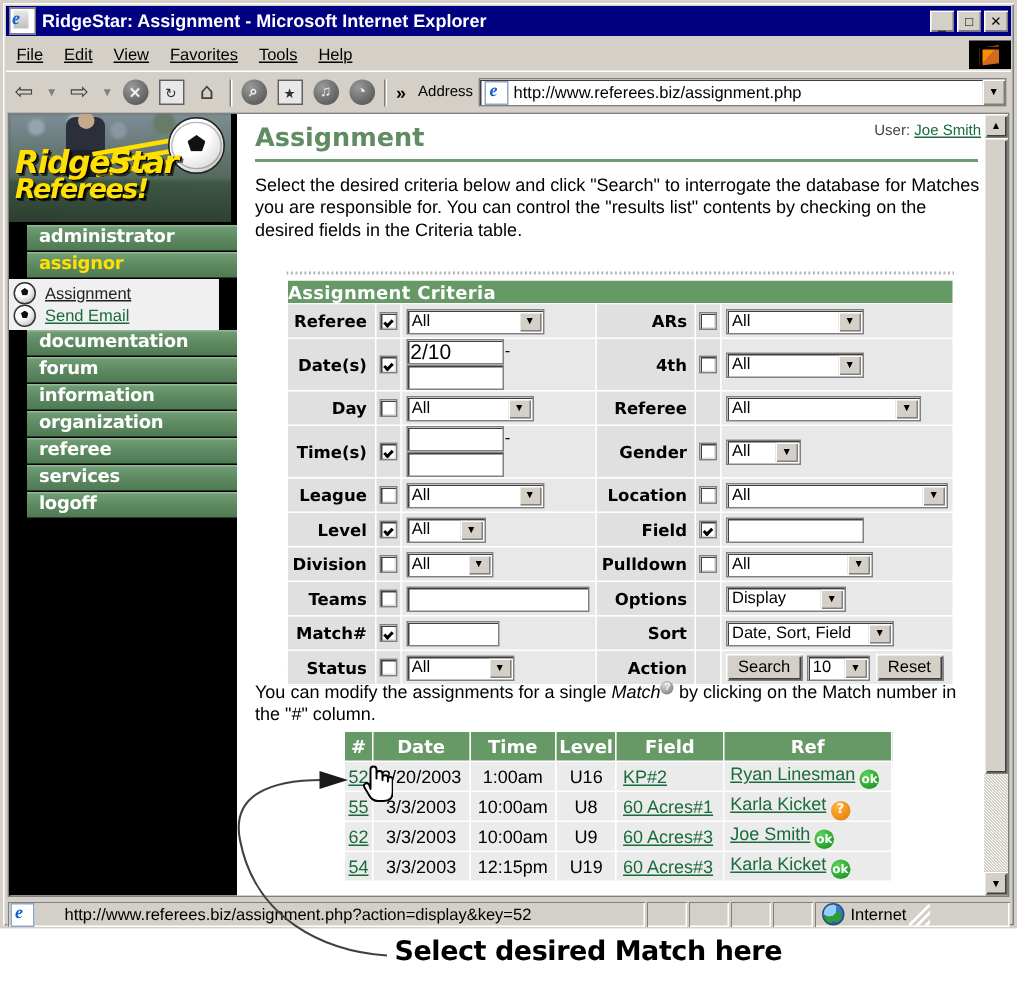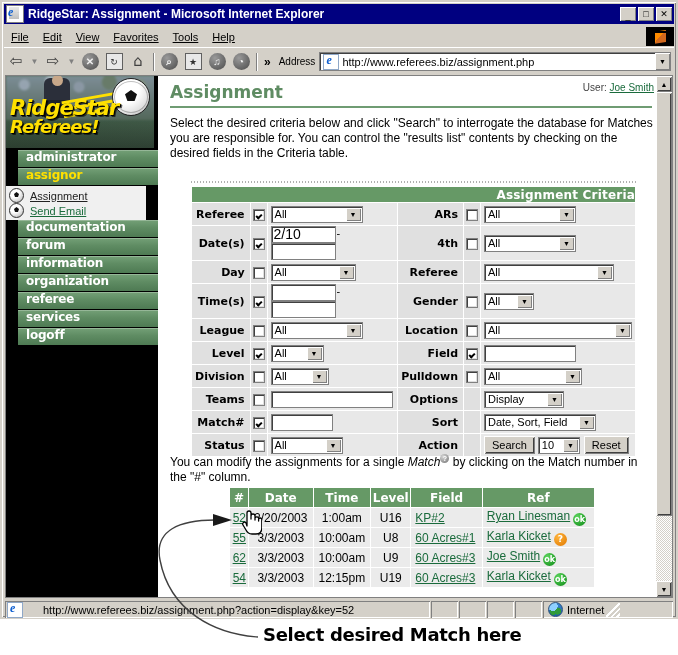--- a/index.html
+++ b/index.html
@@ -245,21 +245,21 @@
     background-size:3px 2px;
   }
   
   #criteria{
     position:absolute;left:33px;top:110px;width:445px;
     border-collapse:collapse;font-size:11px;
   }
   #criteria td{padding:0;border:1px solid #ffffff;}
   #criteria .cap{
     background:#669966;color:#ffffff;font-weight:bold;font-size:12px;
-    text-align:right;height:15px;letter-spacing:.2px;
+    text-align:left;height:15px;letter-spacing:.2px;
     font-family:"DejaVu Sans",sans-serif;
   }
   .lbl-cell{
     background:#e0e0e0;color:#000;font-weight:bold;text-align:right;
     padding:0 5px 0 3px !important;height:22px;white-space:nowrap;
     font-family:"DejaVu Sans",sans-serif;font-size:11px;
   }
   .chk-cell{background:#e0e0e0;width:16px;text-align:center;}
   .fld-cell{background:#e8e8e8;padding:0 3px !important;}
   .cbox{
@@ -314,21 +314,21 @@
     position:absolute;left:71px;top:411px;width:366px;border-collapse:collapse;font-size:12px;
   }
   #results th{
     background:#669966;color:#ffffff;font-weight:bold;height:17px;
     border:1px solid #ffffff;font-size:12px;font-family:"DejaVu Sans",sans-serif;
   }
   #results td{
     background:#ebebeb;border:1px solid #ffffff;height:19px;padding:0 4px;
     color:#000;font-size:12px;white-space:nowrap;
   }
-  #results td.num{text-align:right;padding:0 2px;}
+  #results td.num{text-align:center;padding:0 2px;}
   #results td.ctr{text-align:center;}
   #results a{color:#1a6b3c;text-decoration:underline;}
   .okbadge{
     display:inline-block;width:13px;height:13px;border-radius:50%;vertical-align:-2px;
     background:radial-gradient(circle at 34% 28%,#5bd35b,#0d8a16);
     color:#ffffff;font-size:8px;line-height:13px;text-align:center;font-weight:bold;
     margin-left:3px;font-family:"DejaVu Sans",sans-serif;
   }
   .qbadge{
     display:inline-block;width:13px;height:13px;border-radius:50%;vertical-align:-2px;

